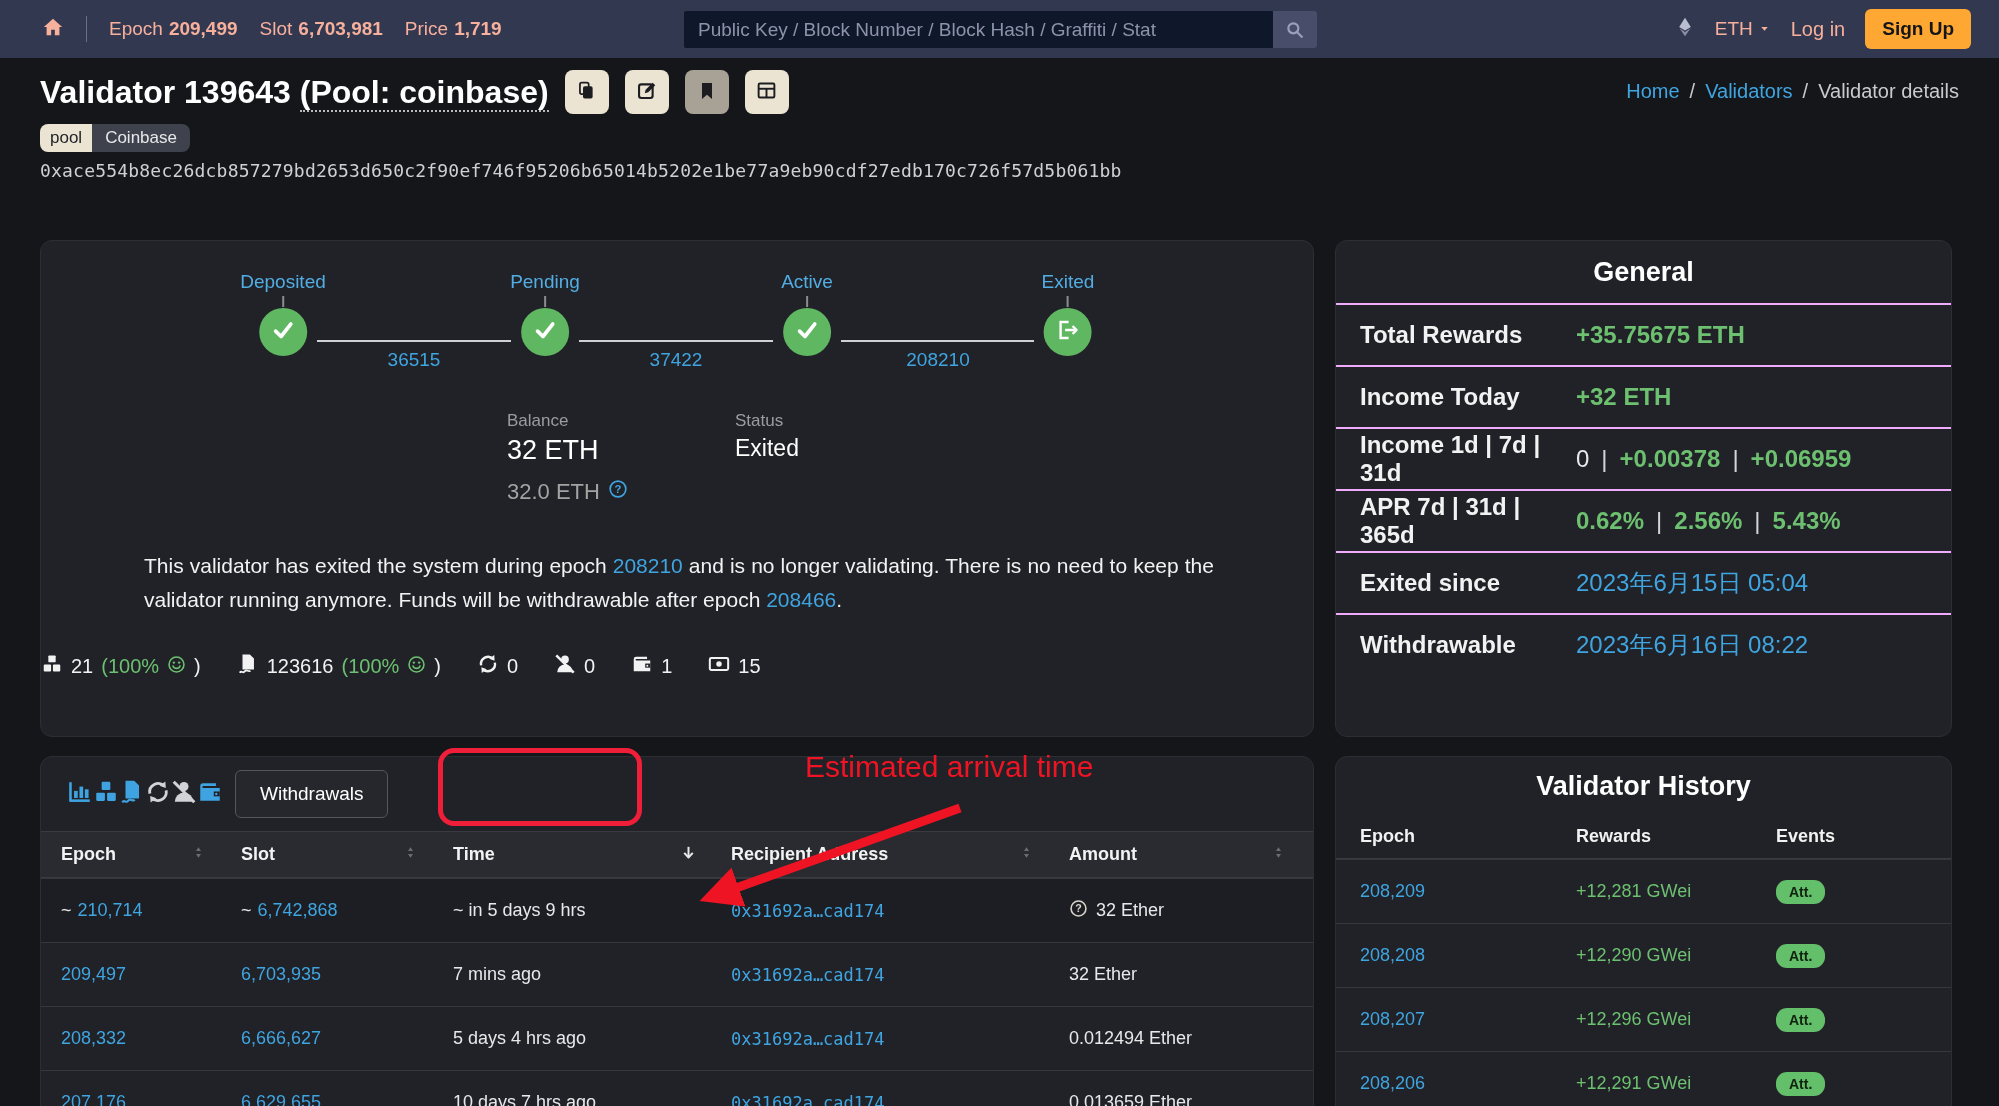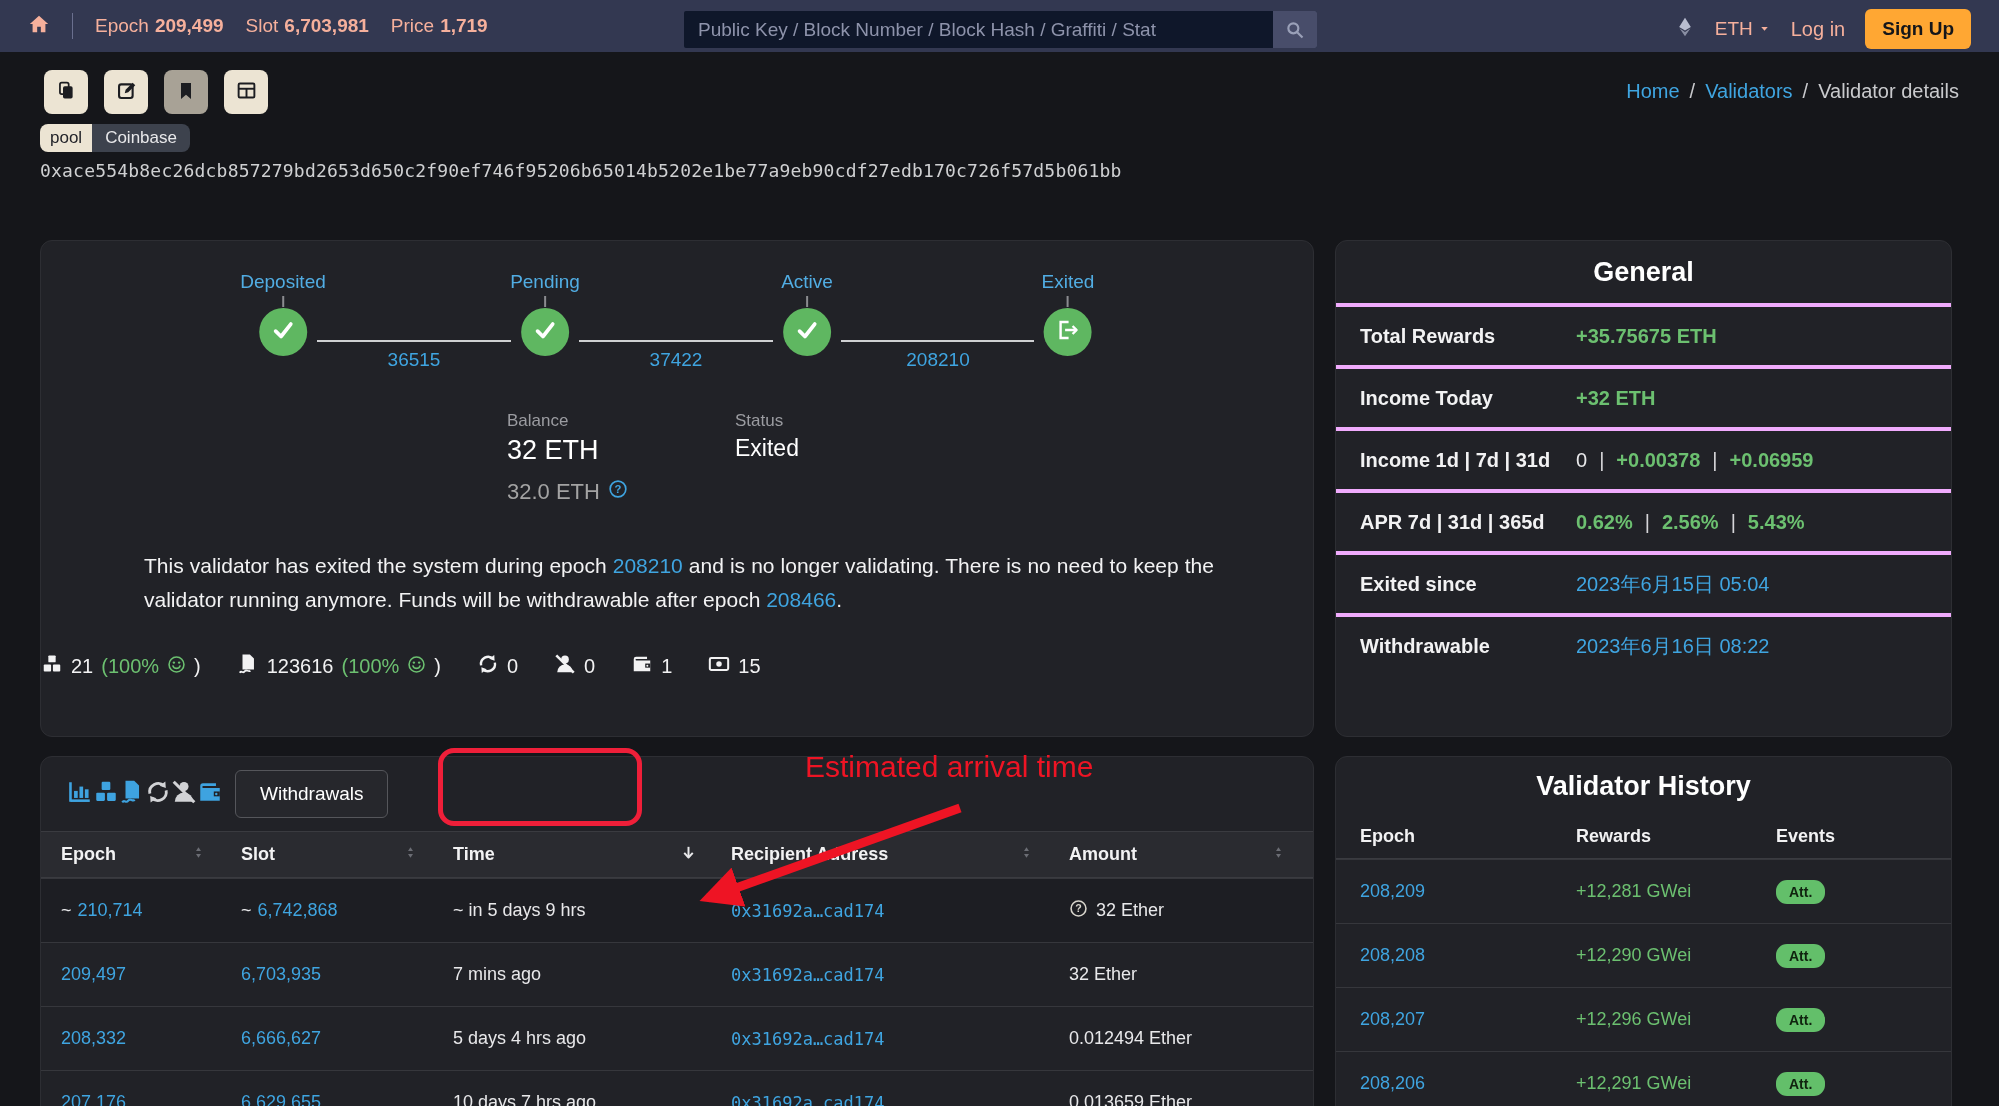--- a/index.html
+++ b/index.html
@@ -2,21 +2,21 @@
 <html><head>
 <meta charset="utf-8">
 <style>
   *{box-sizing:border-box;margin:0;padding:0}
   html,body{width:1999px;height:1106px;overflow:hidden}
   body{position:relative;background:#15161a;font-family:"Liberation Sans",sans-serif;color:#e8e8ea}
   svg.defs{position:absolute;width:0;height:0}
   .ic{display:inline-block;vertical-align:middle}
 
   
-  .navbar{position:relative;height:52px;background:#333851;display:flex;align-items:center;padding:0 28px}
+  .navbar{position:relative;height:58px;background:#333851;display:flex;align-items:center;padding:0 42px}
   .nav-left{display:flex;align-items:center;gap:22px;color:#f6b09c;font-size:19px}
   .nav-home{color:#f6b09c}
   .nav-div{width:1px;height:26px;background:#6a6f8e}
   .nav-stat b{font-weight:700;margin-left:6px}
   .searchbox{position:absolute;left:684px;top:11px;width:633px;height:37px;background:#0f172a;border-radius:2px;display:flex;align-items:center;overflow:hidden}
   .searchbox input{flex:1;background:transparent;border:none;outline:none;color:#c7cada;font-size:19px;padding:0 14px;font-family:"Liberation Sans",sans-serif}
   .searchbox input::placeholder{color:#8e93ab}
   .search-btn{width:44px;height:37px;display:flex;align-items:center;justify-content:center;background:#484d6a;color:#9aa0b8;cursor:pointer}
   .nav-right{position:absolute;right:28px;top:0;height:58px;display:flex;align-items:center;gap:20px}
   .eth-glyph{color:#b9bdd0}
@@ -59,21 +59,21 @@
   .q-circle{color:#3fa5e1;cursor:pointer}
   .notice{position:absolute;left:103px;top:308px;width:1070px;font-size:21px;line-height:34px;text-align:justify;color:#f2f2f3}
   .notice .nlink{color:#3fa5e1;cursor:pointer}
   .counters{position:absolute;left:0;top:412px;width:100%;display:flex;justify-content:flex-start;gap:36px;font-size:20px;color:#f2f2f3}
   .counter{display:flex;align-items:center;gap:8px;cursor:pointer}
   .counter .green{color:#6cc070}
   .counter .smile{color:#6cc070}
 
   
   .panel-title{height:62px;display:flex;align-items:center;justify-content:center;font-size:27px;font-weight:700;color:#fff}
-  .g-row{height:62px;border-top:4px solid #f0abfc;display:flex;align-items:center;padding-left:24px;font-size:20px}
+  .g-row{height:62px;border-top:2px solid #f0abfc;display:flex;align-items:center;padding-left:24px;font-size:24px}
   .g-label{width:216px;font-weight:700;color:#f2f2f3}
   .g-value{color:#e8e8ea;display:flex;align-items:center;gap:8px}
   .gv-green{color:#6cc070;font-weight:700}
   .gv-blue{color:#3fa5e1;cursor:pointer}
   .gv-pipe{color:#d5d5d8;padding:0 4px}
 
   
   .tabbar{height:74px;display:flex;align-items:center;padding-left:26px;}
   .tab-ic{cursor:pointer}
   .tab-blue{color:#3ea3e0}.tab-gray{color:#d2d3d6}
@@ -230,20 +230,21 @@
         <span class="ic caret"><svg width="13" height="13">
             <use href="#i-caret"></use>
           </svg></span>
       </span>
     <span class="login">Log in</span>
     <button class="signup">Sign Up</button>
   </div>
 </header>
 
 <div class="page-head">
+  <h1 class="v-title"><span>Validator 139643</span> <span class="pool-link">(Pool: coinbase)</span></h1>
   <button class="hbtn">
       <span class="ic"><svg width="21" height="21">
           <use href="#i-copy"></use>
         </svg></span>
     </button>
   <button class="hbtn">
       <span class="ic"><svg width="21" height="21">
           <use href="#i-edit"></use>
         </svg></span>
     </button>

